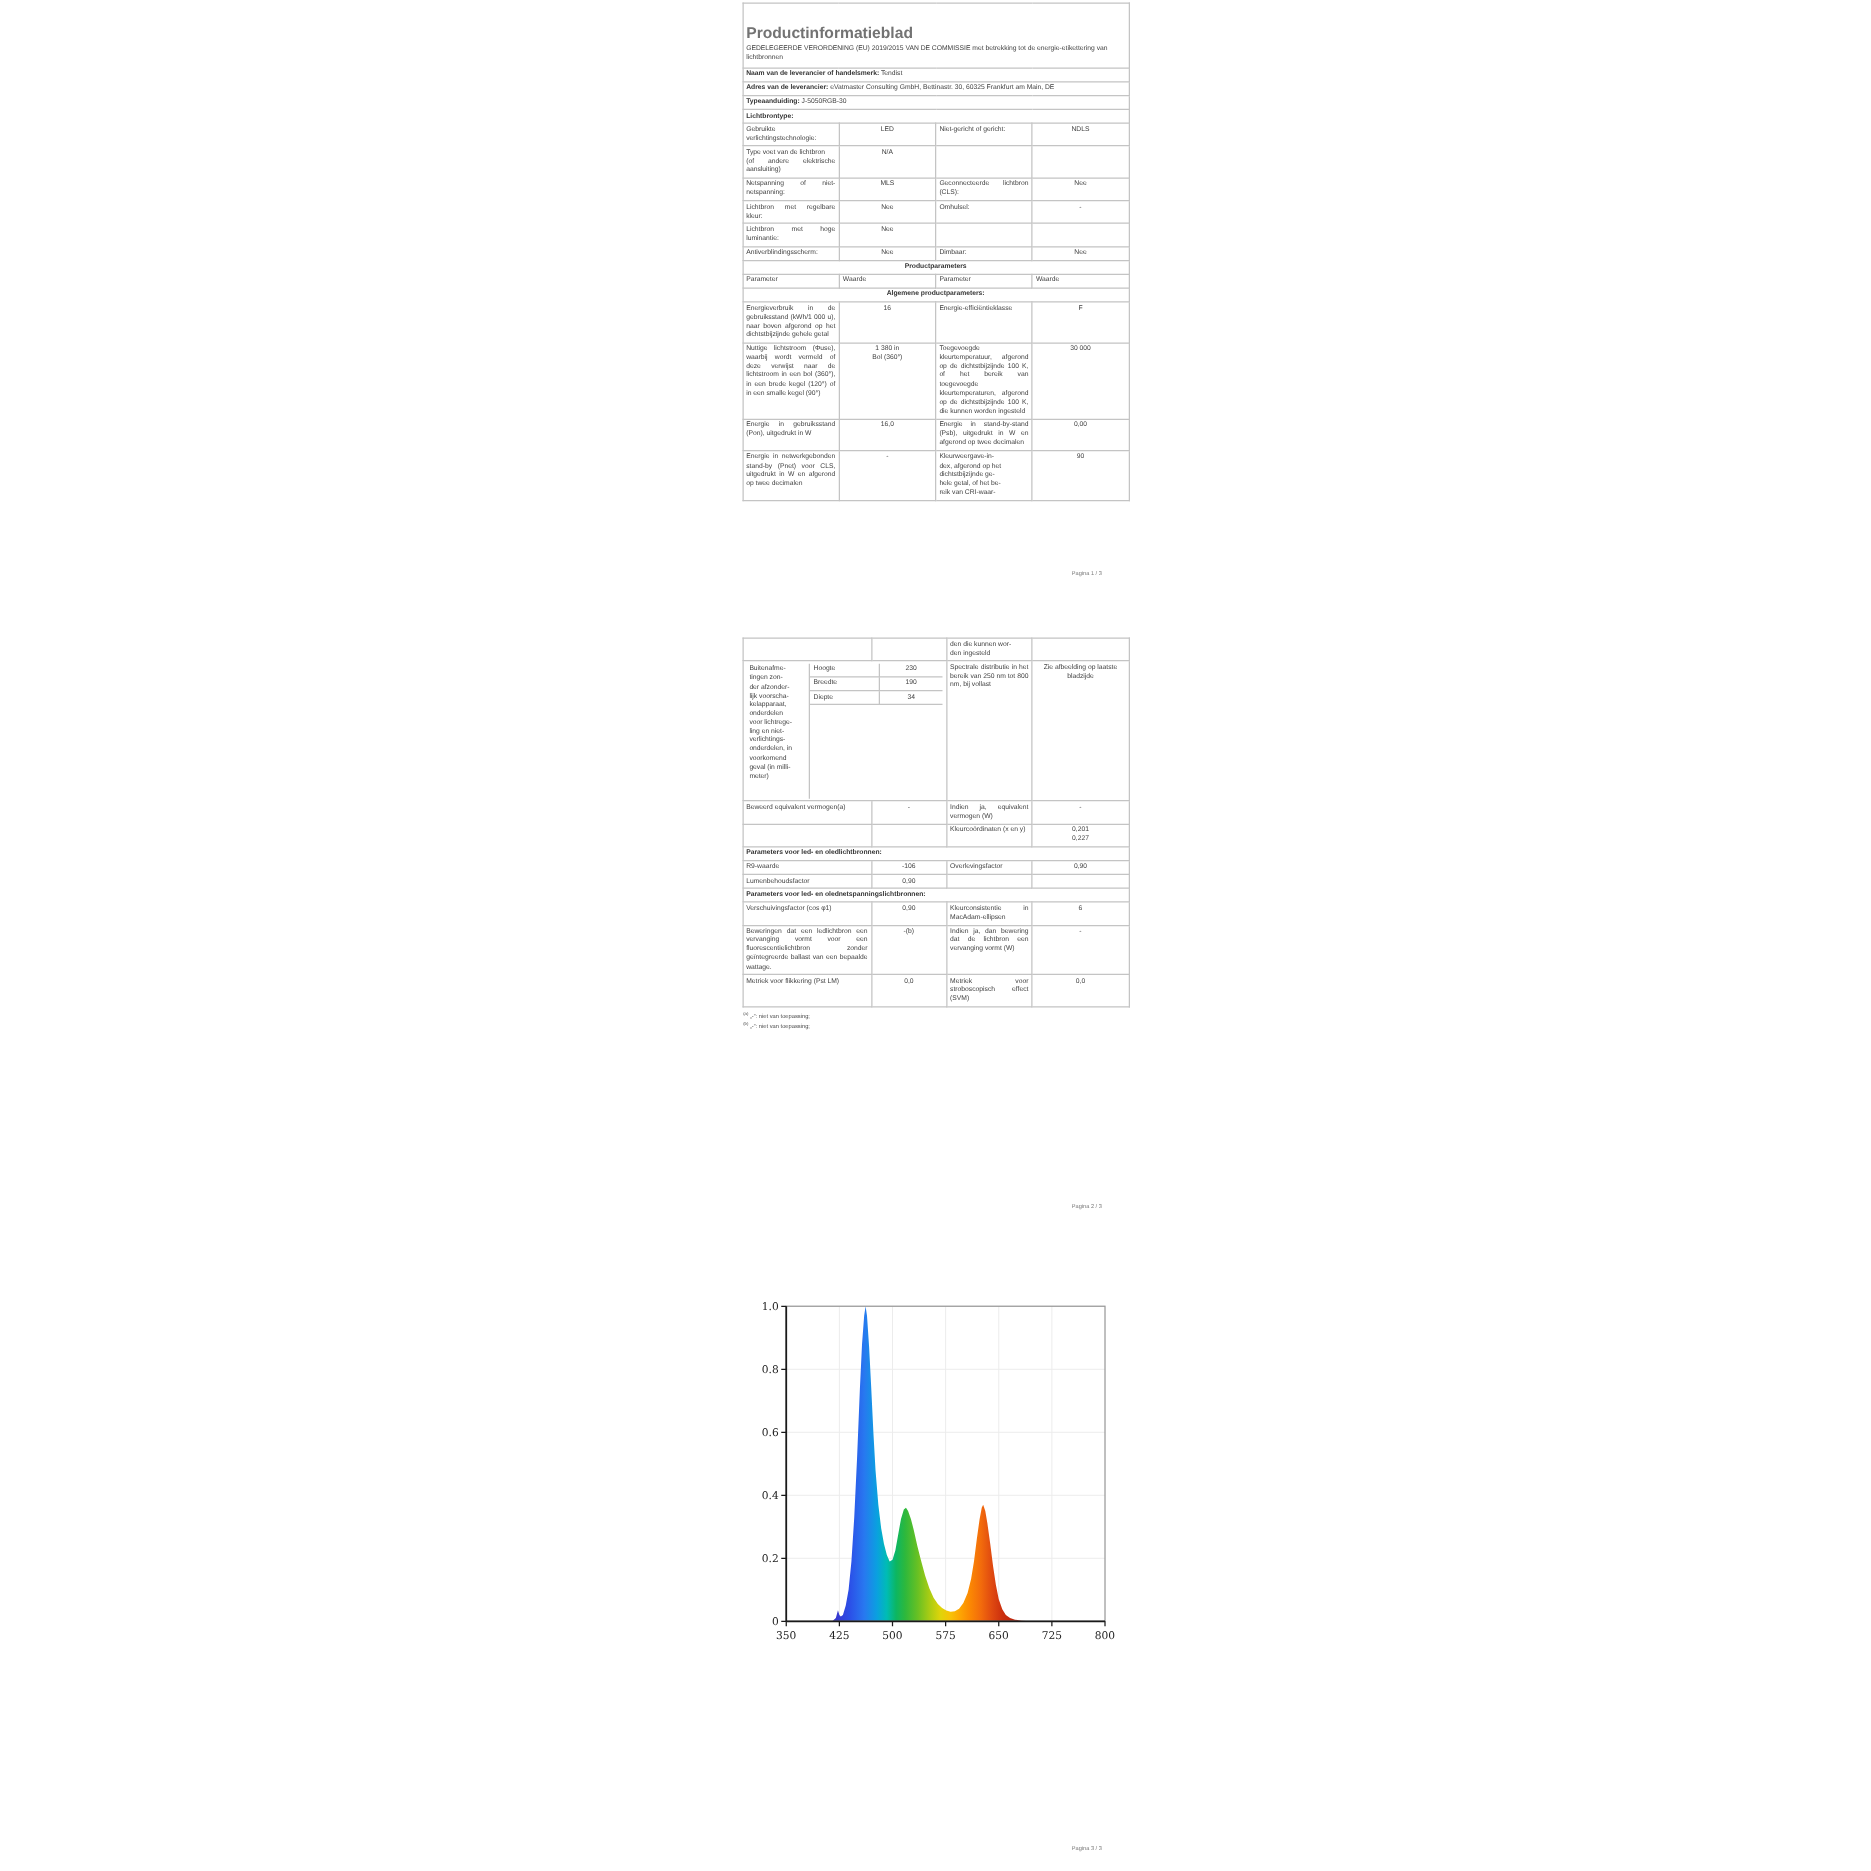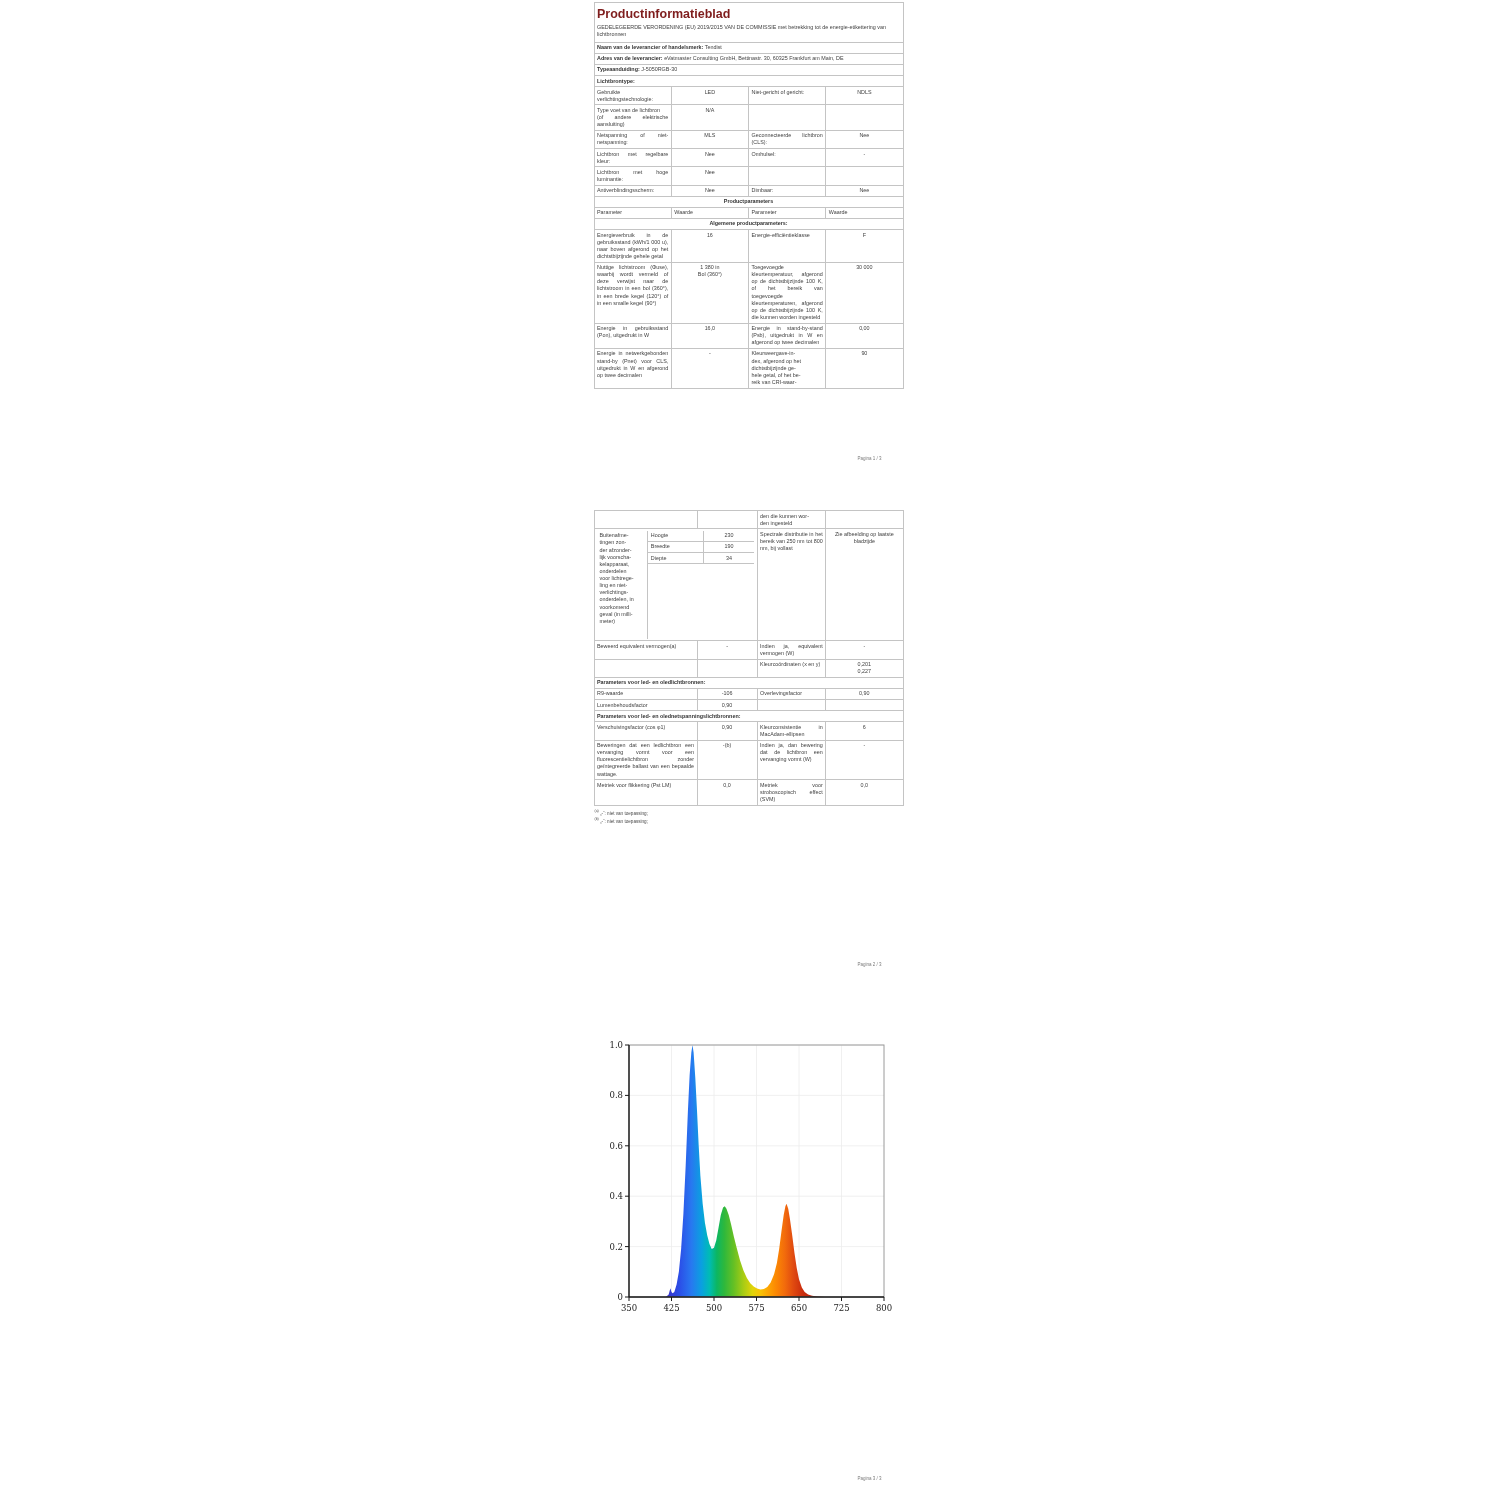--- a/index.html
+++ b/index.html
@@ -18,21 +18,21 @@
                overflow:hidden;word-wrap:break-word;}
   td.c1{width:34%;text-align:justify;}
   td.c2{width:19%;text-align:center;}
   td.c3{width:22%;text-align:justify;}
   td.c4{width:25%;text-align:center;}
   td.left{text-align:left;}
   .pre{white-space:pre-line;}
   .secmid{font-weight:bold;text-align:center;color:#333;}
   .secleft{font-weight:bold;text-align:left;color:#333;}
 
-  .titlecell h1{margin:2px 0 3px 0;font-size:12.5px;line-height:1.15;color:#7f1d1d;
+  .titlecell h1{margin:14px 0 3px 0;font-size:12.5px;line-height:1.15;color:#737373;
                 font-weight:bold;letter-spacing:0;}
   .titlecell p.reg{margin:0 0 2px 0;font-size:5.4px;color:#3f3f3f;}
 
   .kv b{font-weight:bold;color:#333;}
   .kv span.val{font-weight:normal;}
 
   .dims-wrap{display:flex;align-items:stretch;min-height:108px;}
   .dims-label{width:30%;border-right:1px solid #c4c4c4;padding:1.5px 2.5px;text-align:left;}
   .dims-sub{width:70%;}
   .dims-sub table{width:100%;border-collapse:collapse;}

